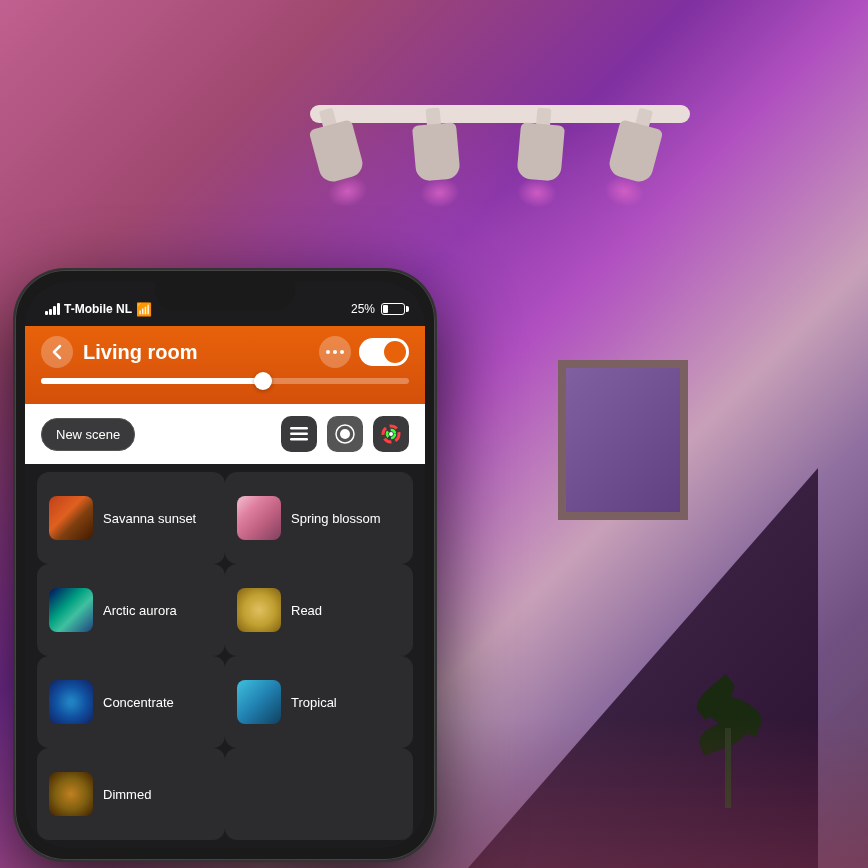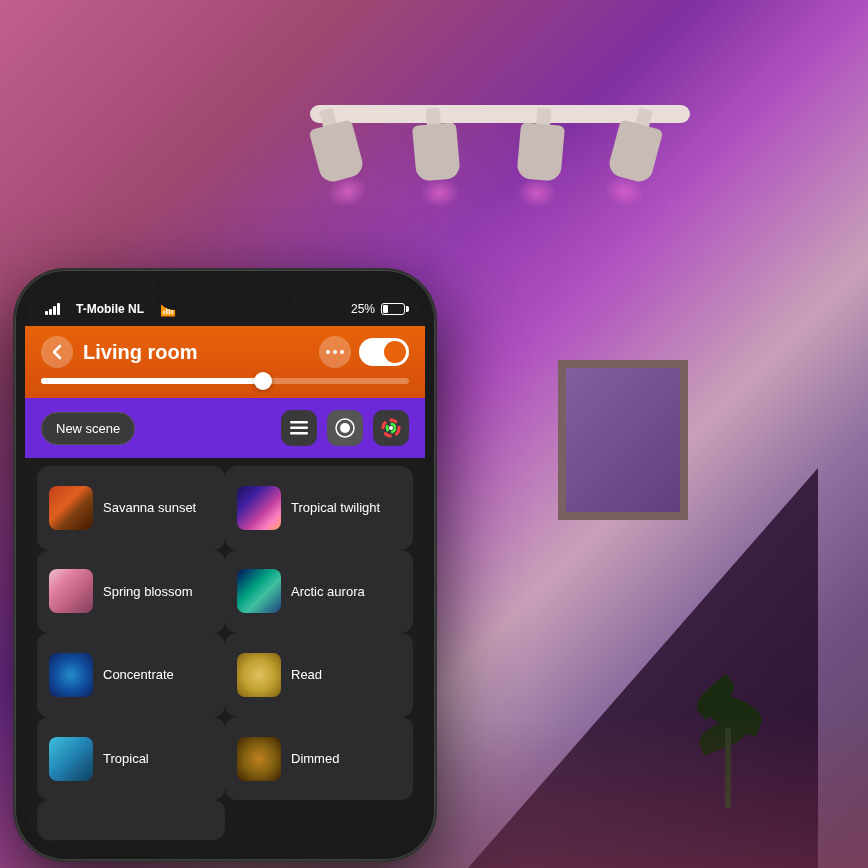--- a/index.html
+++ b/index.html
@@ -217,21 +217,21 @@
       padding: 10px 20px 0;
       position: relative;
     }
 
     .status-left {
       font-size: 12px;
       color: #fff;
       font-weight: 600;
       display: flex;
       align-items: center;
-      gap: 16px;
+      gap: 4px;
     }
 
     .status-time {
       position: absolute;
       left: 50%;
       transform: translateX(-50%);
       font-size: 15px;
       font-weight: 600;
       color: #fff;
       top: 12px;
@@ -287,21 +287,21 @@
       width: 140px;
       height: 28px;
       background: #1a1a1a;
       border-radius: 0 0 20px 20px;
       z-index: 10;
     }
 
     
     .app-header {
       background: linear-gradient(180deg, #e8620a 0%, #d4500a 100%);
-      padding: 10px 16px 14px;
+      padding: 10px 16px 20px;
     }
 
     .header-top {
       display: flex;
       align-items: center;
       justify-content: space-between;
       margin-bottom: 10px;
     }
 
     .back-btn {
@@ -385,21 +385,21 @@
       transform: translateY(-50%);
       width: 18px;
       height: 18px;
       background: #fff;
       border-radius: 50%;
       box-shadow: 0 1px 4px rgba(0,0,0,0.3);
     }
 
     
     .scene-controls {
-      background: #6d28d9;
+      background: #ffffff;
       padding: 12px 16px;
       display: flex;
       align-items: center;
       justify-content: space-between;
     }
 
     .new-scene-btn {
       background: #3a3a3c;
       border: 1px solid #555;
       color: #fff;
@@ -639,48 +639,42 @@
         </div>
 
         <div class="scenes-grid" id="scenes-grid">
         <div class="scene-card">
               <div class="scene-thumb thumb-savanna">
                 <div class="thumb-icon"></div>
               </div>
               <span class="scene-name">Savanna sunset</span>
             </div>
             <div class="scene-card">
-              <div class="scene-thumb thumb-tropical">
-                <div class="thumb-icon"></div>
-              </div>
-              <span class="scene-name">Tropical twilight</span>
-            </div>
-            <div class="scene-card">
               <div class="scene-thumb thumb-spring">
                 <div class="thumb-icon"></div>
               </div>
               <span class="scene-name">Spring blossom</span>
             </div>
             <div class="scene-card">
               <div class="scene-thumb thumb-arctic">
                 <div class="thumb-icon"></div>
               </div>
               <span class="scene-name">Arctic aurora</span>
             </div>
             <div class="scene-card">
+              <div class="scene-thumb thumb-read">
+                <div class="thumb-icon"></div>
+              </div>
+              <span class="scene-name">Read</span>
+            </div>
+            <div class="scene-card">
               <div class="scene-thumb thumb-concentrate">
                 <div class="thumb-icon"></div>
               </div>
               <span class="scene-name">Concentrate</span>
-            </div>
-            <div class="scene-card">
-              <div class="scene-thumb thumb-read">
-                <div class="thumb-icon"></div>
-              </div>
-              <span class="scene-name">Read</span>
             </div>
             <div class="scene-card">
               <div class="scene-thumb thumb-energize">
                 <div class="thumb-icon"></div>
               </div>
               <span class="scene-name">Tropical</span>
             </div>
             <div class="scene-card">
               <div class="scene-thumb thumb-dimmed">
                 <div class="thumb-icon"></div>

